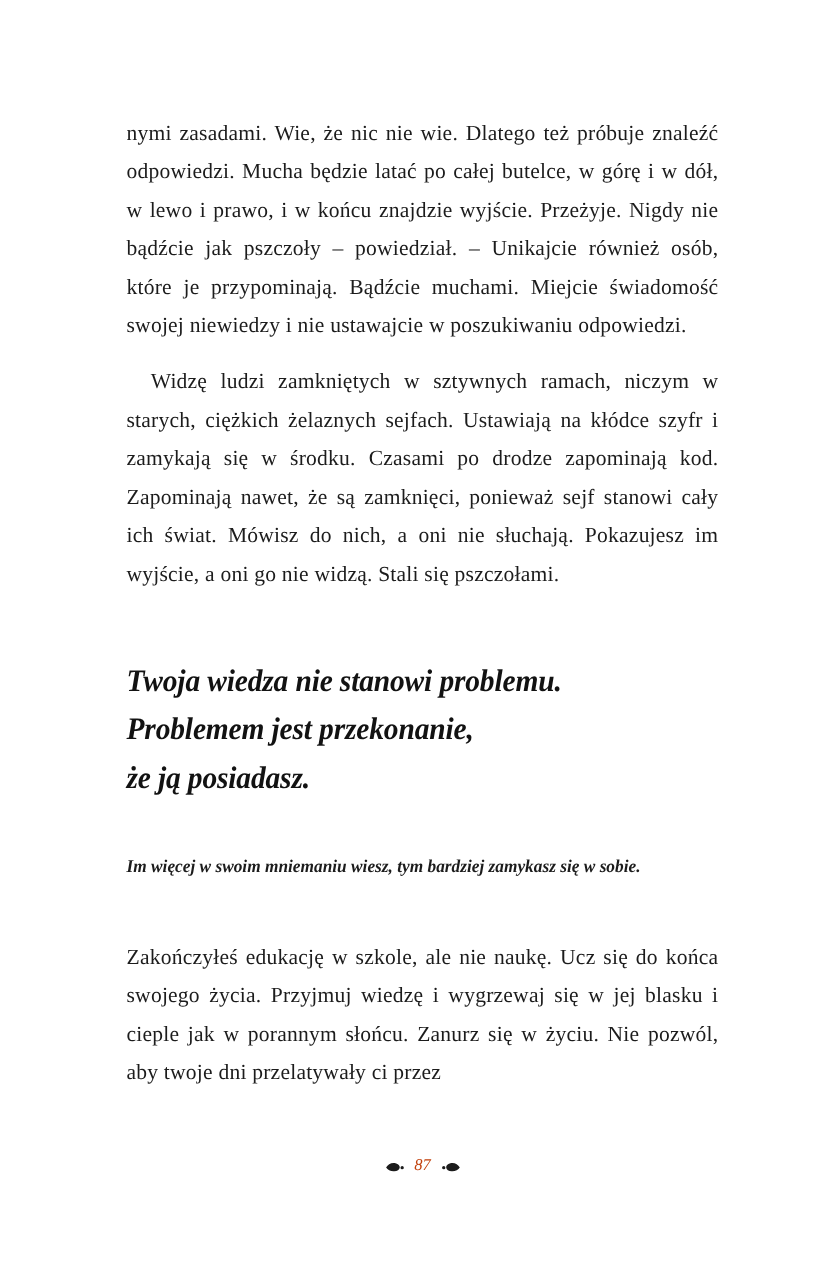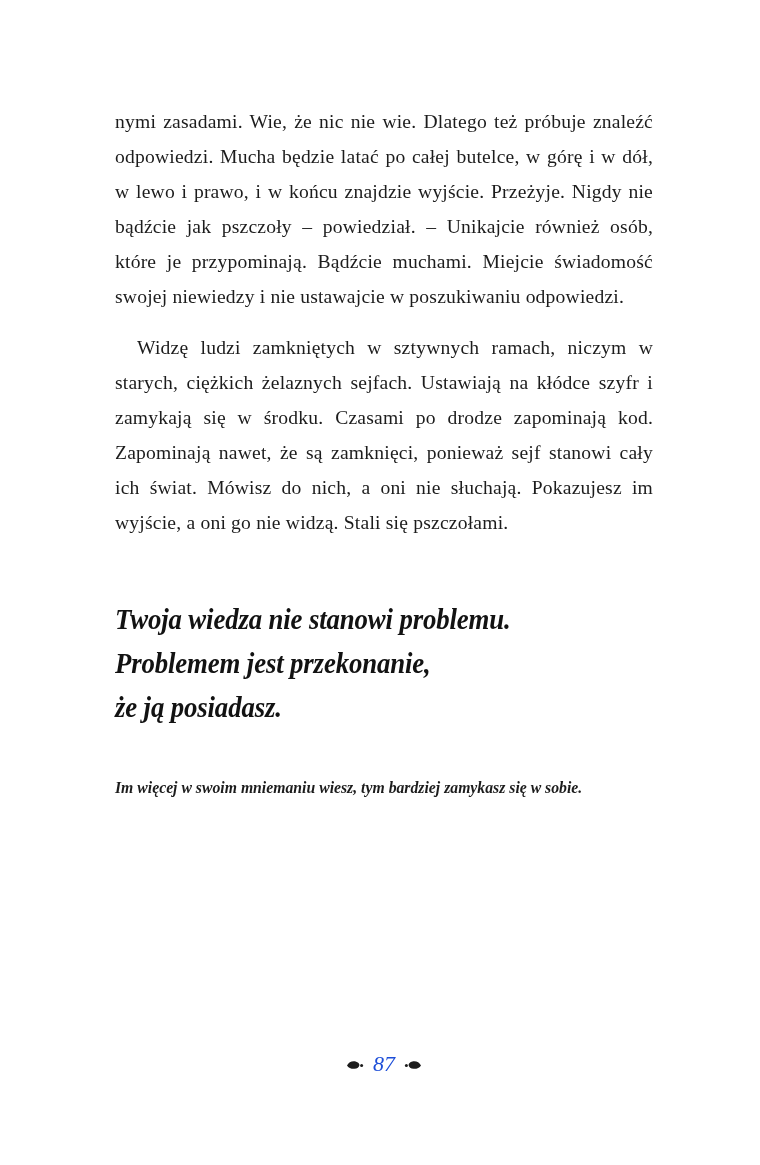--- a/index.html
+++ b/index.html
@@ -85,23 +85,23 @@
     position: absolute;
     left: 0;
     top: 1053px;
     width: 760px;
     display: flex;
     align-items: center;
     justify-content: center;
     gap: 9px;
   }
   .folio-num {
-    font-size: 22px;
+    font-size: 15px;
     font-style: italic;
-    color: #1d4ed8;
+    color: #c2410c;
     line-height: 1;
     padding-bottom: 1px;
   }
   .ornament {
     display: block;
     width: 19px;
     height: 13px;
   }
   .ornament.right { transform: scaleX(-1); }
 </style>
@@ -121,20 +121,21 @@
     <h2 class="heading">Twoja wiedza nie stanowi problemu.
 Problemem jest przekonanie,
 że ją posiadasz.</h2>
 
     <div class="gap-after-heading"></div>
 
     <p class="subnote">Im więcej w swoim mniemaniu wiesz, tym bardziej zamykasz się w sobie.</p>
 
     <div class="gap-after-subnote"></div>
 
+    <p class="para">Zakończyłeś edukację w szkole, ale nie naukę. Ucz się do końca swojego życia. Przyjmuj wiedzę i wygrzewaj się w jej blasku i cieple jak w porannym słońcu. Zanurz się w życiu. Nie pozwól, aby twoje dni przelatywały ci przez</p>
 
   </div>
 
   <div class="folio">
 
     <span class="ornament">
       <svg viewBox="0 0 19 13" width="19" height="13" aria-hidden="true">
         <path d="M2.0 6.4 C3.6 3.0 7.2 1.6 10.6 2.4 C13.2 3.0 14.6 4.8 14.4 6.3 C14.2 8.2 12.2 9.6 9.4 9.8 C6.2 10.0 3.4 8.6 2.0 6.4 Z" fill="#1c1c1c"></path>
         <circle cx="16.6" cy="6.5" r="1.5" fill="#1c1c1c"></circle>
       </svg>

